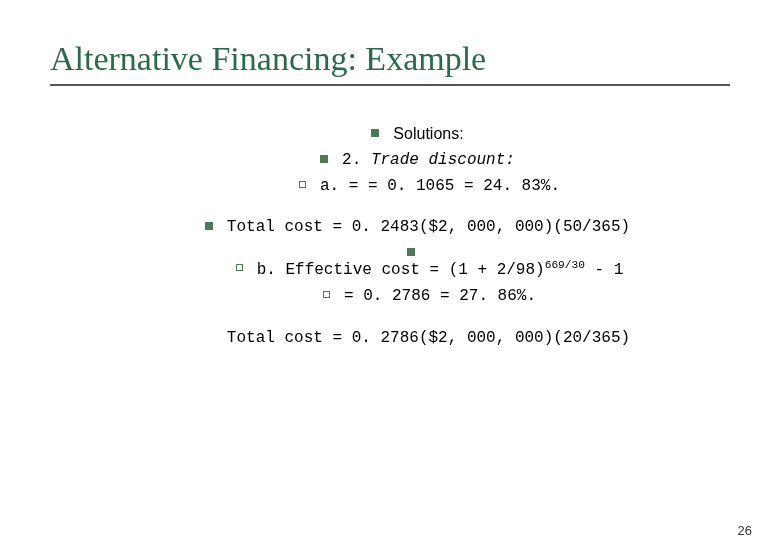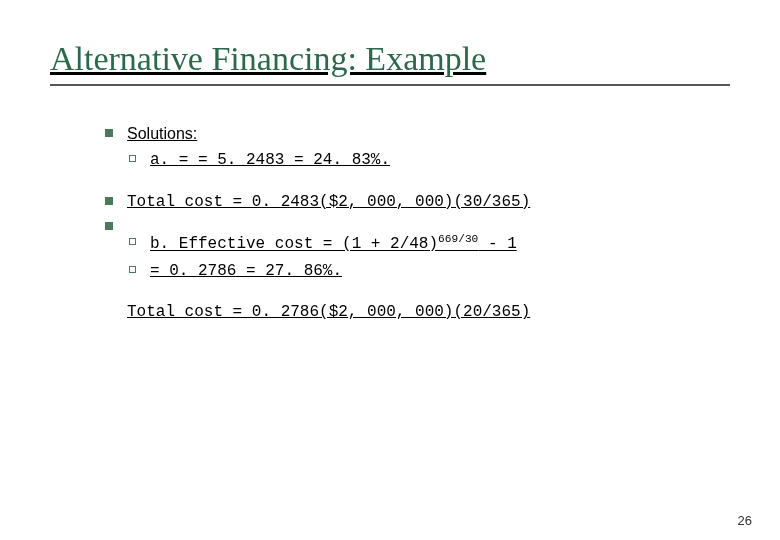--- a/index.html
+++ b/index.html
@@ -1,66 +1,72 @@
 <!DOCTYPE html>
 <html><head>
 <meta charset="utf-8">
 <style>
   * { margin: 0; padding: 0; box-sizing: border-box; }
   html, body { width: 780px; height: 540px; background: #fff; font-family: "Times New Roman", serif; }
-  .slide { position: relative; width: 780px; height: 540px; padding: 40px 50px 0 50px; text-decoration: underline; }
+  .slide { position: relative; width: 780px; height: 540px; padding: 40px 50px 0 50px; }
   .title { font-size: 34px; color: #2a6a4a; font-weight: normal; margin-bottom: 6px; }
   .rule { border: none; border-top: 2px solid #555; margin-bottom: 36px; }
   .content { font-size: 16px; color: #000; line-height: 1.55; font-family: "Courier New", monospace; padding-left: 55px; }
-  .row { display: flex; align-items: flex-start; margin-bottom: 1px; }
+  .row { display: flex; align-items: flex-start; margin-bottom: 1px; justify-content: center; }
   .bullet-sq { width: 8px; height: 8px; background: #4a7a5c; margin-top: 7px; margin-right: 14px; flex-shrink: 0; }
   .bullet-open { width: 7px; height: 7px; border: 1px solid #4a7a5c; margin-top: 7px; margin-right: 14px; flex-shrink: 0; background: #fff; }
   .indent1 { margin-left: 24px; }
   .sans { font-family: Arial, sans-serif; }
   .ital { font-style: italic; }
   .gap { height: 16px; }
-  .pagenum { position: absolute; bottom: 12px; right: 28px; font-family: Arial, sans-serif; font-size: 13px; color: #333; }
+  .pagenum { position: absolute; bottom: 2px; right: 28px; font-family: Arial, sans-serif; font-size: 13px; color: #333; }
   sup { font-size: 0.7em; }
 </style>
 </head>
 <body>
 
 <div class="slide">
   <div class="title">Alternative Financing: Example</div>
   <hr class="rule">
 
   <div class="content">
 
     <div class="row">
       <div class="bullet-sq"></div>
       <div class="sans">Solutions:</div>
     </div>
 
+    <div class="row">
+      <div class="bullet-sq"></div>
+      <div>
+        <span>2.  </span><span class="ital">Trade discount:</span>
+      </div>
+    </div>
 
     <div class="row indent1">
       <div class="bullet-open"></div>
-      <div>a. =  = 5. 2483 = 24. 83%.</div>
+      <div>a. =  = 0. 1065 = 24. 83%.</div>
     </div>
 
     <div class="gap"></div>
 
     <div class="row">
       <div class="bullet-sq"></div>
-      <div>Total cost = 0. 2483($2, 000, 000)(30/365)</div>
+      <div>Total cost = 0. 2483($2, 000, 000)(50/365)</div>
     </div>
 
     <div class="row">
       <div class="bullet-sq"></div>
       <div></div>
     </div>
 
     <div class="row indent1">
       <div class="bullet-open"></div>
       <div>
-        <span>b. Effective cost = (1 + 2/48)</span><sup>669/30</sup><span> - 1</span>
+        <span>b. Effective cost = (1 + 2/98)</span><sup>669/30</sup><span> - 1</span>
       </div>
     </div>
 
     <div class="row indent1">
       <div class="bullet-open"></div>
       <div>  = 0. 2786 = 27. 86%.</div>
     </div>
 
     <div class="gap"></div>
 

